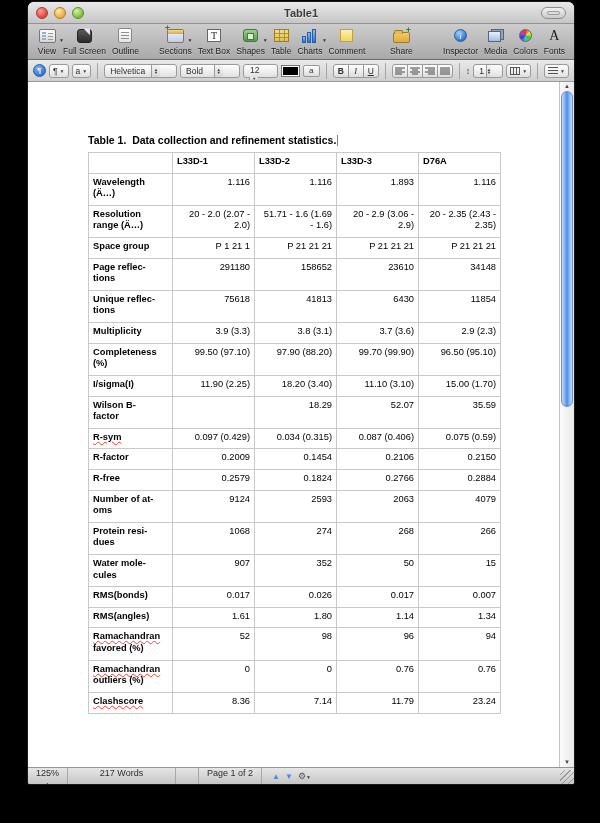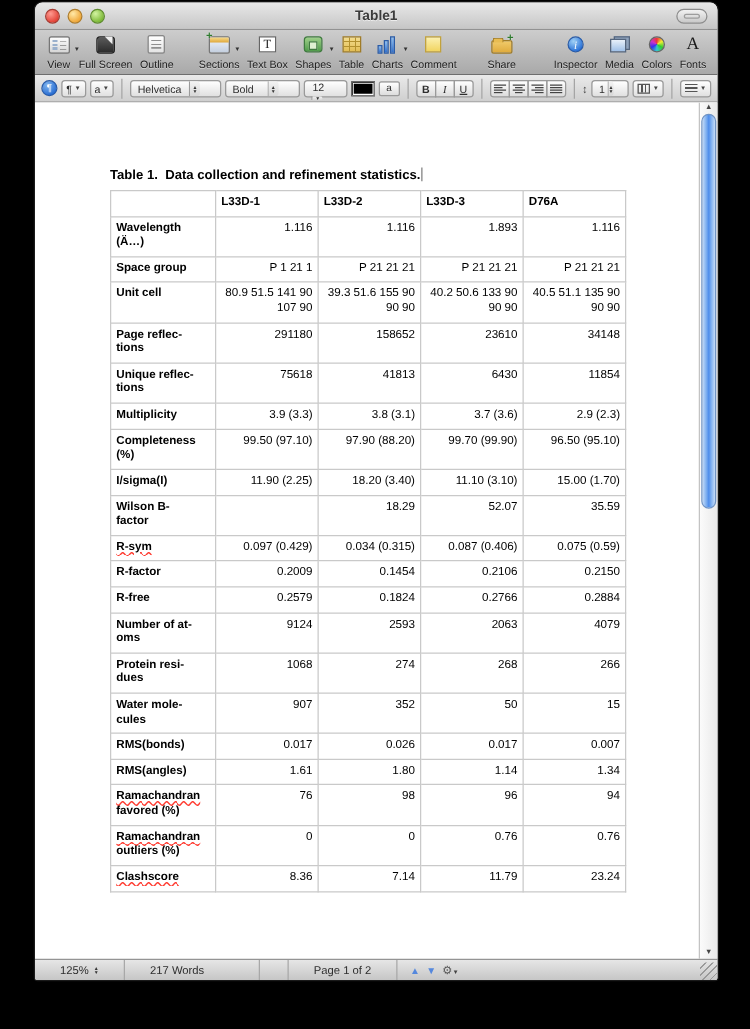--- a/index.html
+++ b/index.html
@@ -156,22 +156,22 @@
   .sb-arrow { position:absolute; left:0; right:0; text-align:center; font-size:6px; color:#444; }
   .sb-arrow.up { top:1px; } .sb-arrow.down { bottom:2px; }
   .sb-thumb { position:absolute; left:1px; right:1px; top:9px; height:316px; border-radius:7px;
               border:1px solid #6f93c4;
               background:linear-gradient(90deg,#c4dbf8 0%,#7fb0f0 30%,#4d8ceb 50%,#7fb0f0 70%,#c4dbf8 100%); }
 
   
   .statusbar { height:17px; background:linear-gradient(#e6e6e6,#c6c6c6);
                border-top:1px solid #949494; display:flex; align-items:center;
                font-size:9px; color:#2e2e2e; position:relative; }
-  .sb-sec { display:flex; align-items:center; height:100%; padding:0 20px;
-            border-right:1px solid #a8a8a8; gap:4px; }
+  .sb-sec { display:flex; align-items:center; height:100%; padding:0 8px;
+            border-right:1px solid #a8a8a8; gap:4px;flex-direction:column; }
   .sb-zoomstep { display:flex; flex-direction:column; line-height:3px; font-size:4px; color:#333; }
   .sb-nav { display:flex; align-items:center; gap:5px; padding:0 10px; }
   .tri { color:#5588dd; font-size:8px; }
   .gear { color:#555; font-size:9px; }
   .grip { position:absolute; right:0; bottom:0; width:14px; height:14px;
           background:repeating-linear-gradient(135deg, transparent 0 3px, #9a9a9a 3px 4px); }
 </style>
 </head>
 <body>
 
@@ -417,38 +417,38 @@
           </thead>
         <tbody>
             <tr>
               <th><span>Wavelength</span><br><span>(Ä…)</span></th>
               <td>1.116</td>
               <td>1.116</td>
               <td>1.893</td>
               <td>1.116</td>
             </tr>
             <tr>
+              <th><span>Resolution</span><br><span>range (Ä…)</span></th>
+              <td>20  - 2.0 (2.07 -
+2.0)</td>
+              <td>51.71  - 1.6 (1.69
+- 1.6)</td>
+              <td>20  - 2.9 (3.06 -
+2.9)</td>
+              <td>20  - 2.35 (2.43 -
+2.35)</td>
+            </tr>
+            <tr>
               <th><span>Space group</span></th>
               <td>P 1 21 1</td>
               <td>P 21 21 21</td>
               <td>P 21 21 21</td>
               <td>P 21 21 21</td>
             </tr>
             <tr>
-              <th><span>Unit cell</span></th>
-              <td>80.9 51.5 141 90
-107 90</td>
-              <td>39.3 51.6 155 90
-90 90</td>
-              <td>40.2 50.6 133 90
-90 90</td>
-              <td>40.5 51.1 135 90
-90 90</td>
-            </tr>
-            <tr>
               <th><span>Page reflec-</span><br><span>tions</span></th>
               <td>291180</td>
               <td>158652</td>
               <td>23610</td>
               <td>34148</td>
             </tr>
             <tr>
               <th><span>Unique reflec-</span><br><span>tions</span></th>
               <td>75618</td>
               <td>41813</td>
@@ -534,21 +534,21 @@
             </tr>
             <tr>
               <th><span>RMS(angles)</span></th>
               <td>1.61</td>
               <td>1.80</td>
               <td>1.14</td>
               <td>1.34</td>
             </tr>
             <tr>
               <th><span class="wavy">Ramachandran</span><br><span>favored (%)</span></th>
-              <td>76</td>
+              <td>52</td>
               <td>98</td>
               <td>96</td>
               <td>94</td>
             </tr>
             <tr>
               <th><span class="wavy">Ramachandran</span><br><span>outliers (%)</span></th>
               <td>0</td>
               <td>0</td>
               <td>0.76</td>
               <td>0.76</td>

